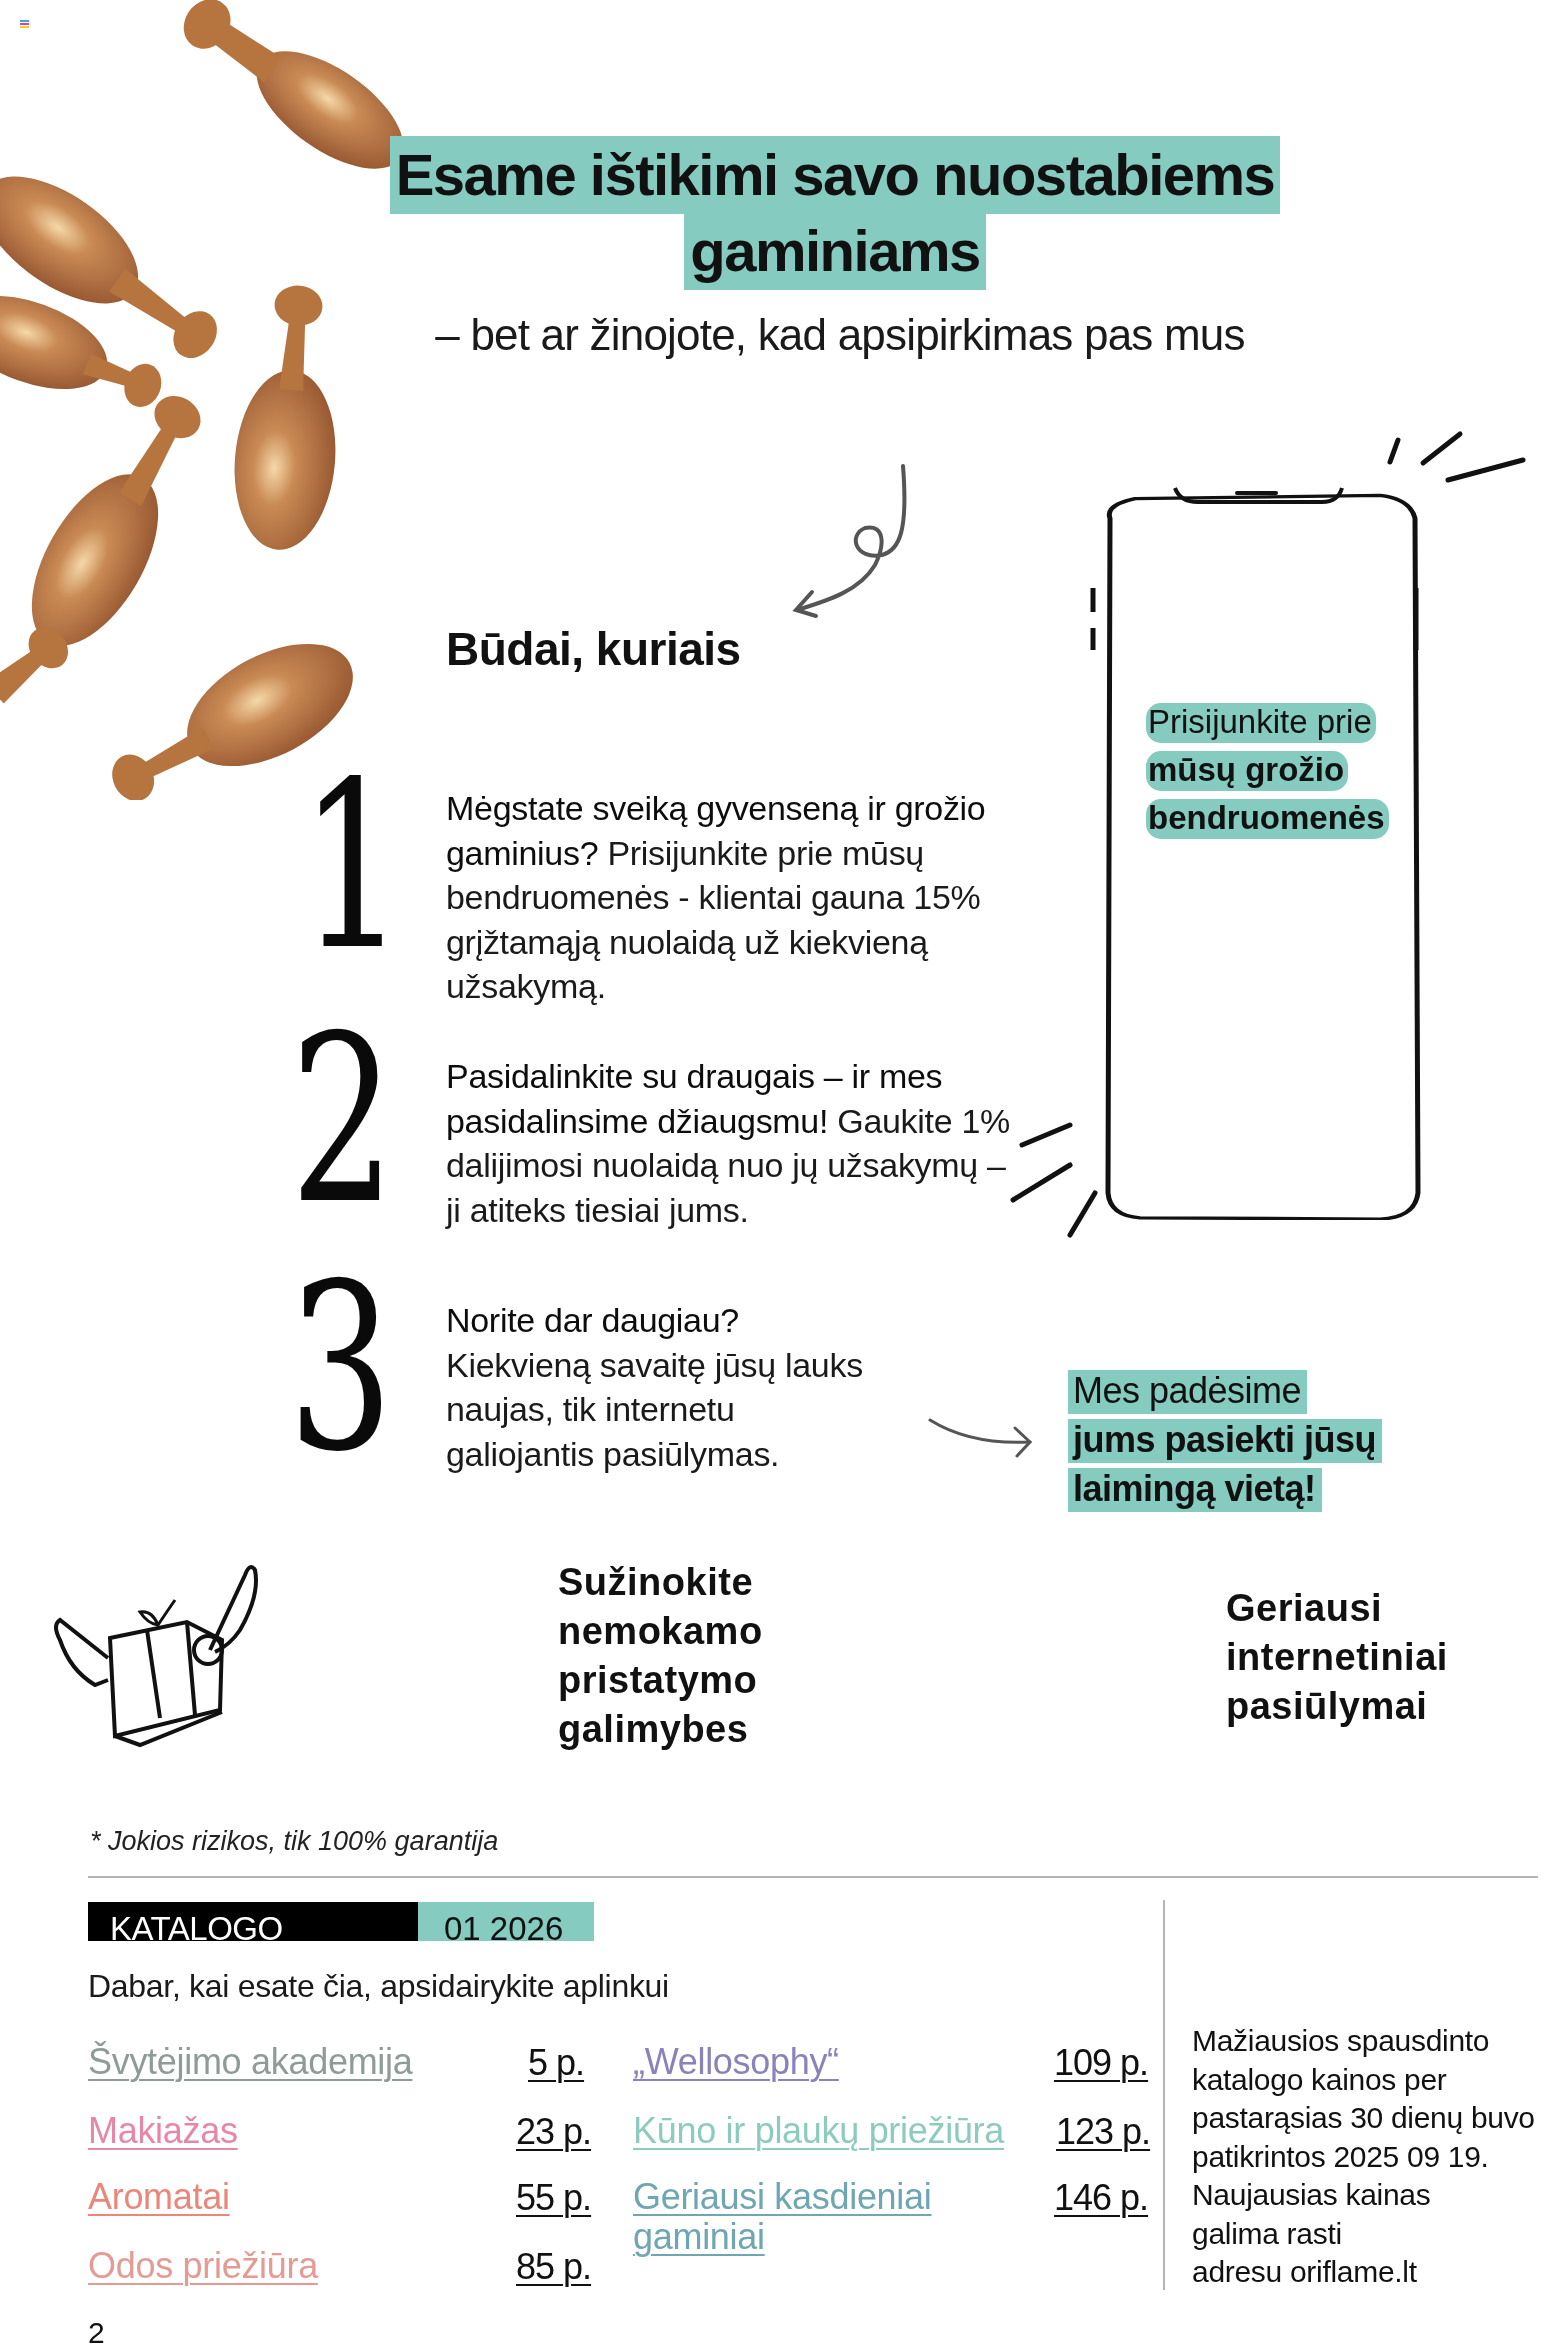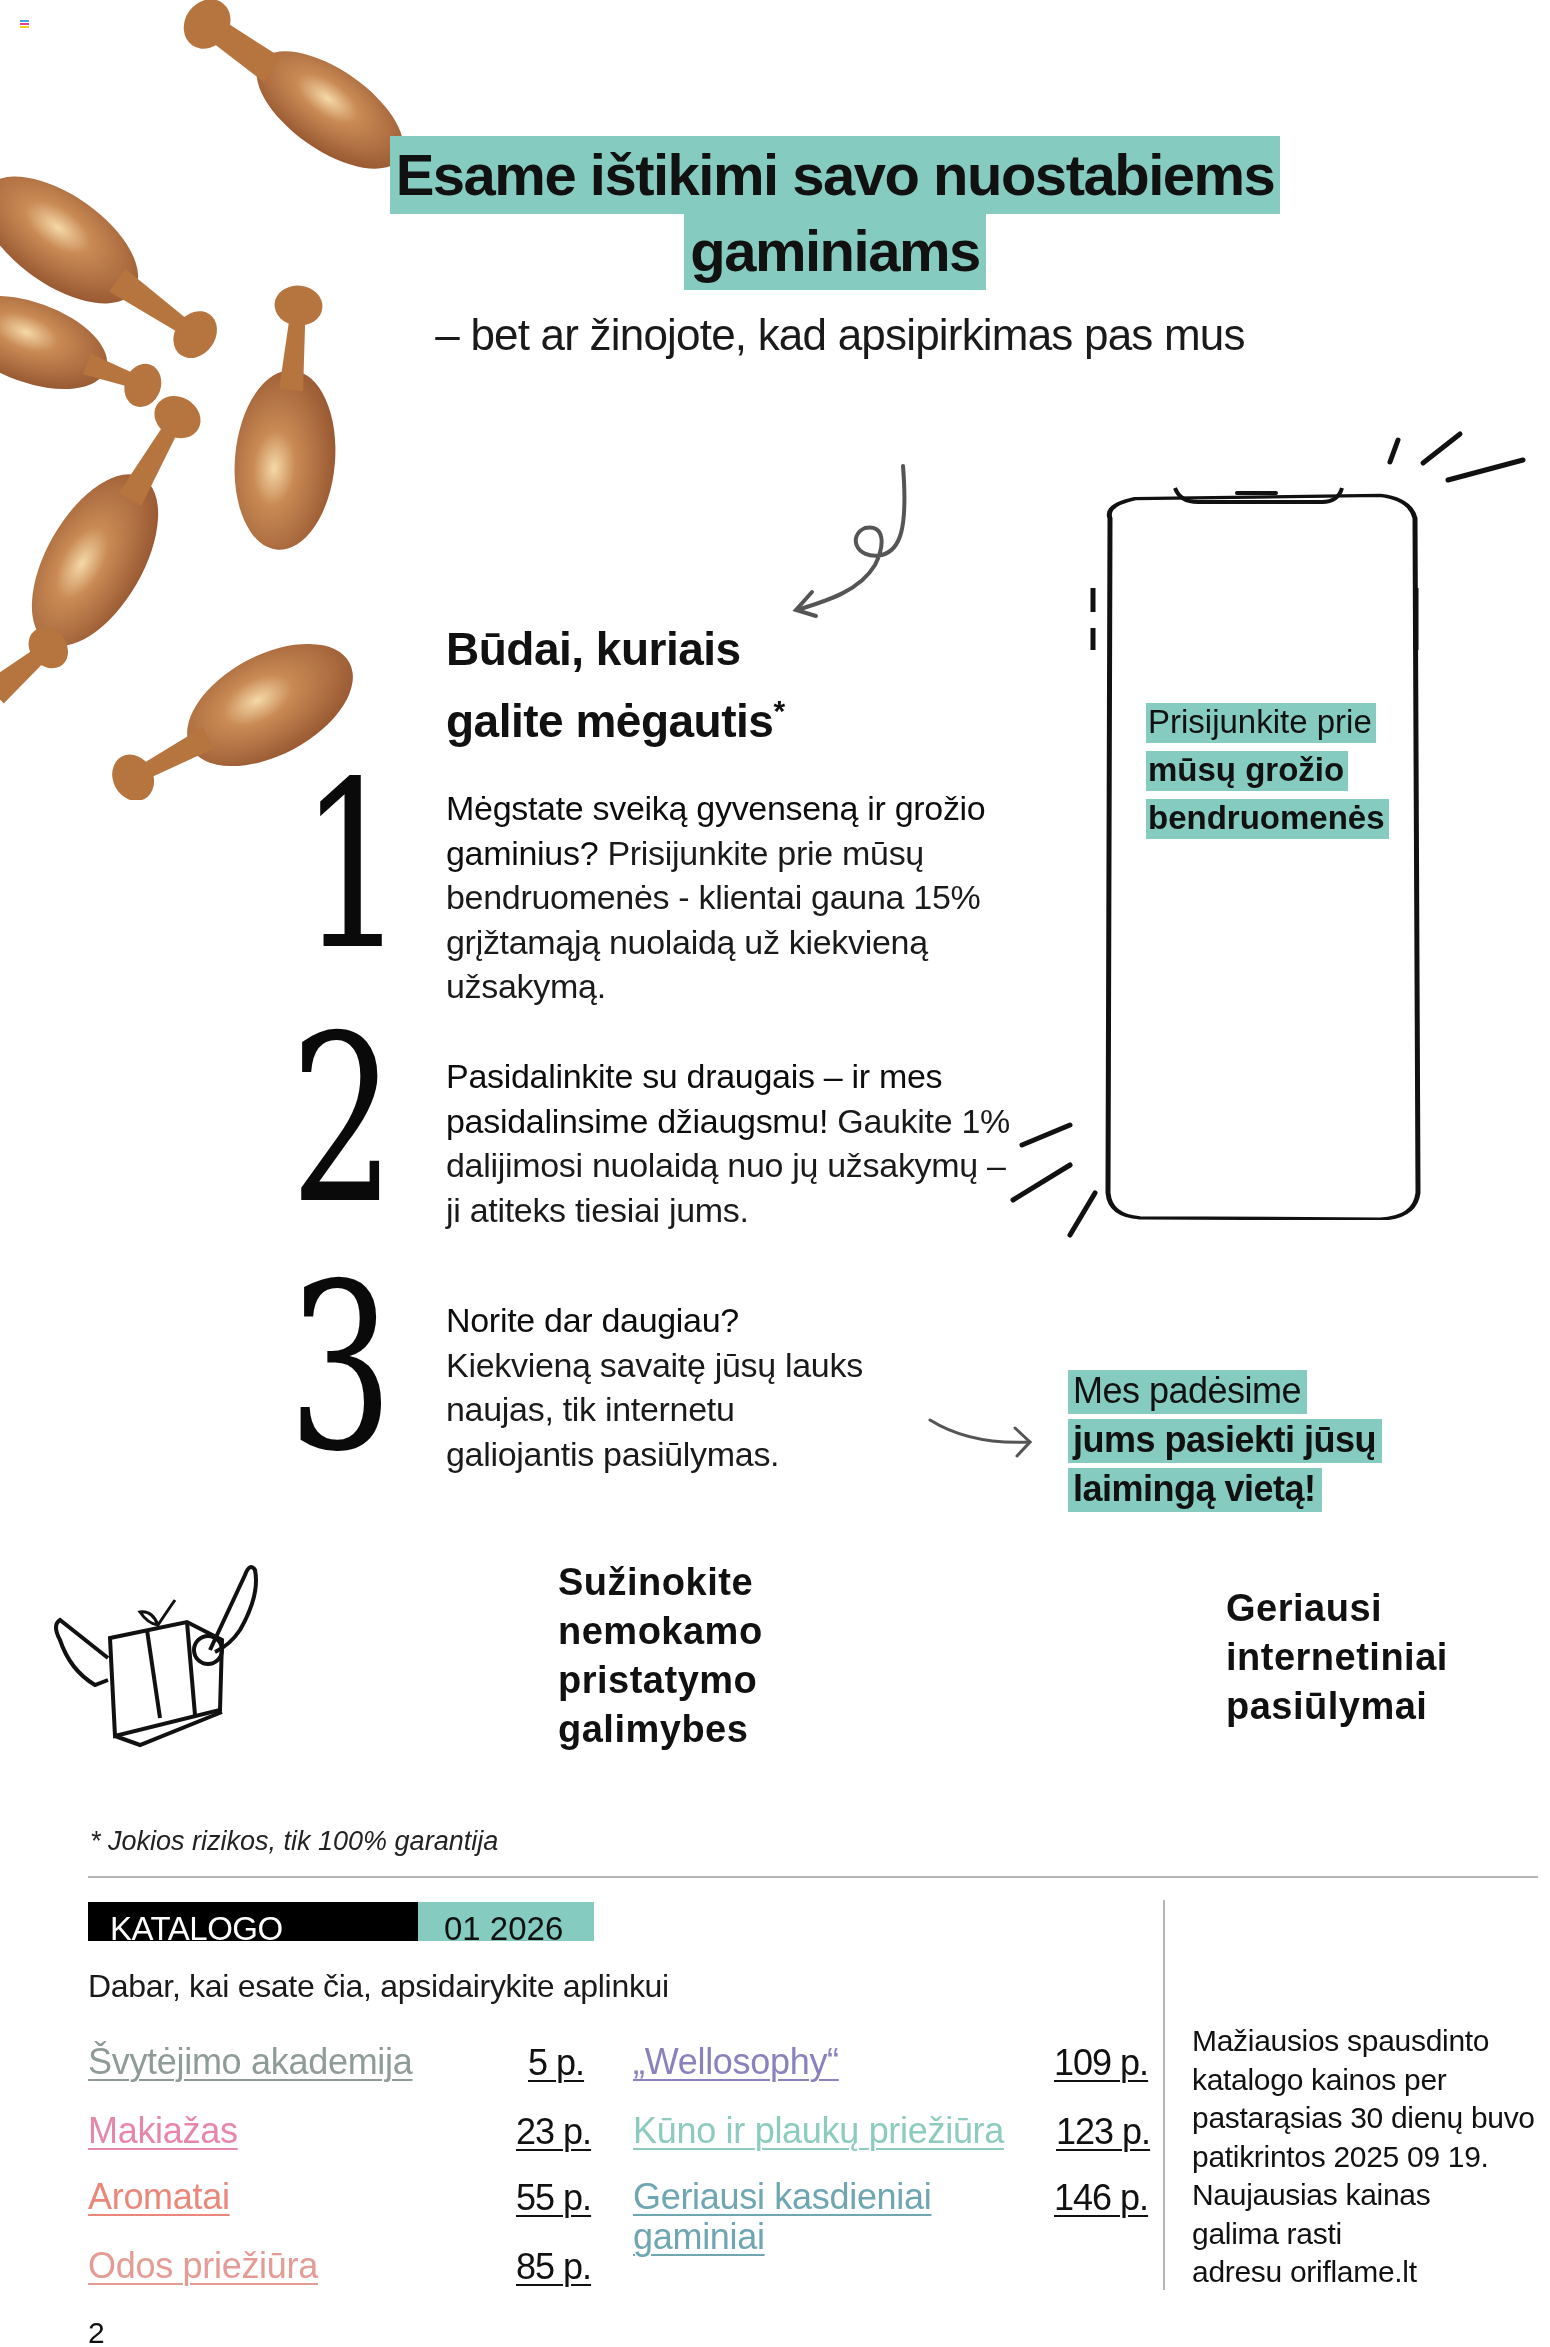--- a/index.html
+++ b/index.html
@@ -17,21 +17,21 @@
 
   .section-head { left:446px; top:618px; font-size:46px; font-weight:bold; line-height:62px; letter-spacing:-0.5px; }
   .section-head sup { font-size:30px; }
 
   .big-num { font-family:"DejaVu Serif", "Liberation Serif", serif; font-weight:normal; font-size:230px; line-height:1; color:#0a0a0a; transform:scaleX(0.72); transform-origin:left top; }
 
   .step { left:446px; font-size:34px; line-height:44.5px; letter-spacing:-0.3px; color:#1a1a1a; width:590px; }
   .step b { font-weight:normal; color:#0d0d0d; }
 
   .phone-text { left:1146px; top:698px; font-size:33px; line-height:48px; }
-  .phone-text div span { padding:0 4px 3px 2px; }
+  .phone-text div span { padding:0 4px 3px 2px;border-radius:15px; }
   .help-text { left:1068px; top:1366px; font-size:36px; line-height:49px; letter-spacing:-0.5px; }
   .help-text div span { padding:0 6px 3px 5px; }
 
   .feature { font-size:38px; font-weight:bold; line-height:49px; letter-spacing:0.5px; }
 
   .footnote { left:90px; top:1826px; font-size:27px; font-style:italic; color:#222; }
   .rule-h { left:88px; top:1876px; width:1450px; height:2px; background:#b5b5b5; }
   .rule-v { left:1163px; top:1900px; width:2px; height:390px; background:#b5b5b5; }
 
   .badge { left:88px; top:1902px; height:39px; display:flex; font-size:33px; }
@@ -115,21 +115,20 @@
   <div>– bet ar žinojote, kad apsipirkimas pas mus</div>
 </div>
 
 <svg class="abs" style="left:760px;top:440px" width="200" height="200">
   <path d="M143,26 C148,90 140,110 122,115 C95,120 88,95 105,88 C125,84 125,105 115,125 C100,150 70,160 37,170" fill="none" stroke="#555" stroke-width="4" stroke-linecap="round"></path>
   <path d="M52,152 L36,170 L56,176" fill="none" stroke="#555" stroke-width="4" stroke-linecap="round"></path>
 </svg>
 
 <div class="abs section-head">
   <div>Būdai, kuriais</div>
-  <div><span>galite mėgautis</span><sup>*</sup></div>
 </div>
 
 <div class="abs big-num" style="left:300px;top:752px;">1</div>
 <div class="abs big-num" style="left:290px;top:1006px;">2</div>
 <div class="abs big-num" style="left:288px;top:1254px;">3</div>
 
 <div class="abs step" style="top:786px;">
   <b>Mėgstate sveiką gyvenseną ir grožio gaminius?</b><span> Prisijunkite prie mūsų bendruomenės - klientai gauna 15% grįžtamąją nuolaidą už kiekvieną užsakymą.</span>
 </div>
 <div class="abs step" style="top:1054px;width:570px;">

